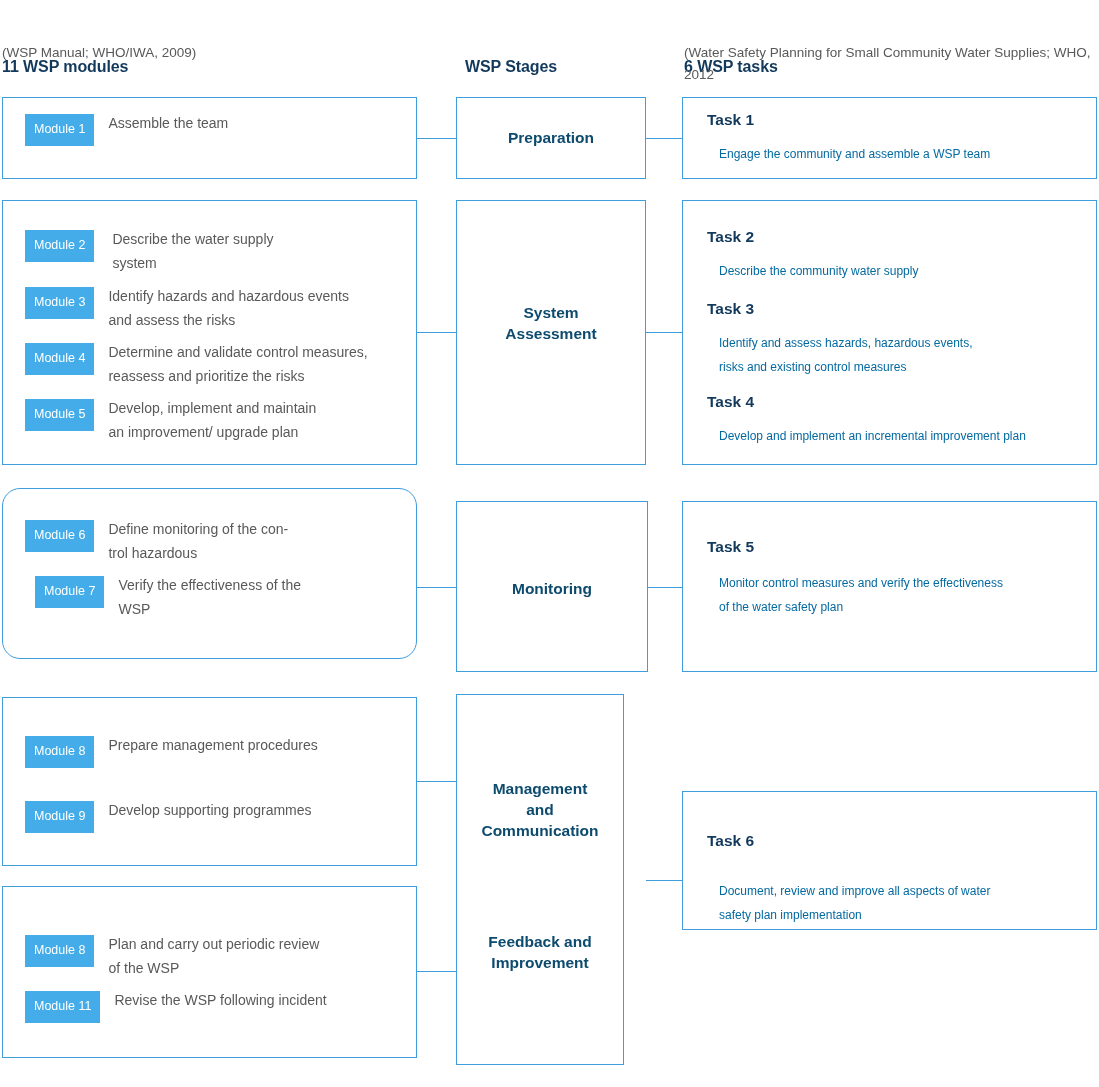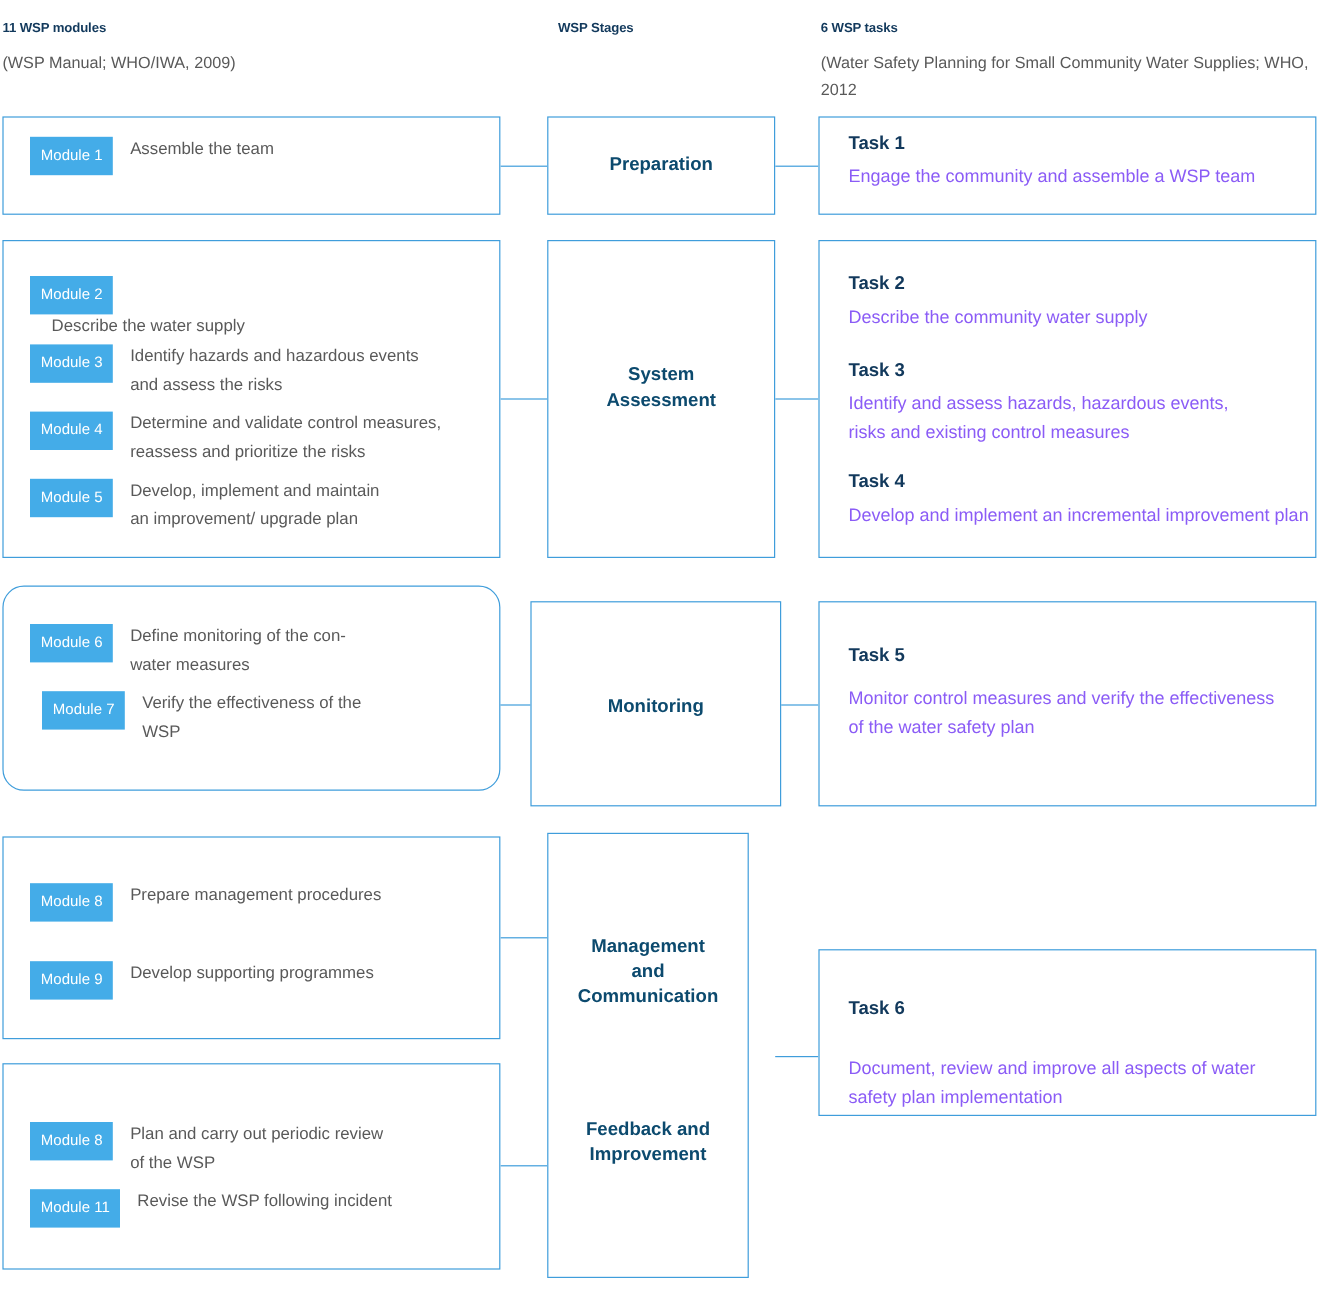--- a/index.html
+++ b/index.html
@@ -19,24 +19,25 @@
     left: 0; top: 0;
     width: 1099px;
     height: 1087px;
     overflow: hidden;
   }
 
   
   .col-header {
     position: absolute;
     color: #12395c;
-    font-size: 11px;
+    font-size: 16px;
     font-weight: bold;
     letter-spacing: -0.1px;
     white-space: nowrap;
+    margin-top: 40px;
   }
   .col-sub {
     position: absolute;
     color: #595959;
     font-size: 13.5px;
     line-height: 22px;
     font-weight: normal;
   }
 
   
@@ -100,25 +101,25 @@
   }
   .task-title {
     color: #12395c;
     font-size: 15.5px;
     font-weight: bold;
     line-height: 21px;
     margin: 0 0 6px 0;
     white-space: nowrap;
   }
   .task-desc {
-    color: #8b5cf6;
-    font-size: 15px;
+    color: #0369a1;
+    font-size: 12px;
     line-height: 24px;
     white-space: pre-line;
-    margin: 0;
+    margin: 12px;
   }
 </style>
 </head>
 <body>
 
 <div id="canvas">
 
   <div class="col-header" style="left:2px; top:18px;">11 WSP modules</div>
   <div class="col-sub" style="left:2px; top:42px; width:400px;">(WSP Manual; WHO/IWA, 2009)</div>
 
@@ -145,21 +146,21 @@
   <div class="conn" style="left:646px; top:880px; width:36px;"></div>
 
   <div class="box" style="left:2px; top:97px; width:415px; height:82px;">
     <div class="mod-row" style="left:22px; top:16px;">
       <span class="mod-badge">Module 1</span>
       <span class="mod-text">Assemble the team</span>
     </div>
   </div>
 
   <div class="box" style="left:2px; top:200px; width:415px; height:265px;">
-    <div class="mod-row" style="left:22px; top:29px;flex-direction:column;">
+    <div class="mod-row" style="left:22px; top:29px;">
       <span class="mod-badge">Module 2</span>
       <span class="mod-text" style="margin-left:18px;">Describe the water supply
 system</span>
     </div>
     <div class="mod-row" style="left:22px; top:86px;">
       <span class="mod-badge">Module 3</span>
       <span class="mod-text">Identify hazards and hazardous events
 and assess the risks</span>
     </div>
     <div class="mod-row" style="left:22px; top:142px;">
@@ -171,21 +172,21 @@
       <span class="mod-badge">Module 5</span>
       <span class="mod-text">Develop, implement and maintain
 an improvement/ upgrade plan</span>
     </div>
   </div>
 
   <div class="box" style="left:2px; top:488px; width:415px; height:171px;border-radius:18px;">
     <div class="mod-row" style="left:22px; top:31px;">
       <span class="mod-badge">Module 6</span>
       <span class="mod-text">Define monitoring of the con-
-water measures</span>
+trol hazardous</span>
     </div>
     <div class="mod-row" style="left:22px; top:87px;margin-left:10px;">
       <span class="mod-badge">Module 7</span>
       <span class="mod-text">Verify the effectiveness of the
 WSP</span>
     </div>
   </div>
 
   <div class="box" style="left:2px; top:697px; width:415px; height:169px;">
     <div class="mod-row" style="left:22px; top:38px;">
@@ -212,21 +213,21 @@
 
   <div class="box" style="left:456px; top:97px; width:190px; height:82px;">
     <div class="stage-label" style="top:29px;">Preparation</div>
   </div>
 
   <div class="box" style="left:456px; top:200px; width:190px; height:265px;">
     <div class="stage-label" style="top:101px;">System
 Assessment</div>
   </div>
 
-  <div class="box" style="left:442px; top:501px; width:209px; height:171px;">
+  <div class="box" style="left:456px; top:501px; width:192px; height:171px;">
     <div class="stage-label" style="top:76px;">Monitoring</div>
   </div>
 
   <div class="box" style="left:456px; top:694px; width:168px; height:371px;">
     <div class="stage-label" style="top:83px;">Management
 and
 Communication</div>
     <div class="stage-label" style="top:236px;">Feedback and
 Improvement</div>
   </div>

